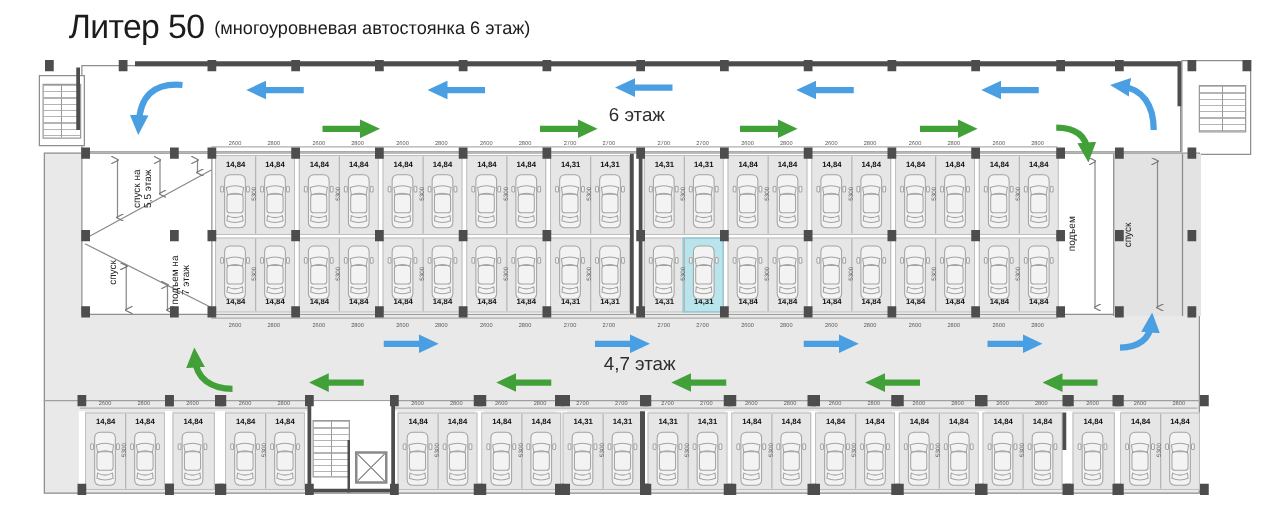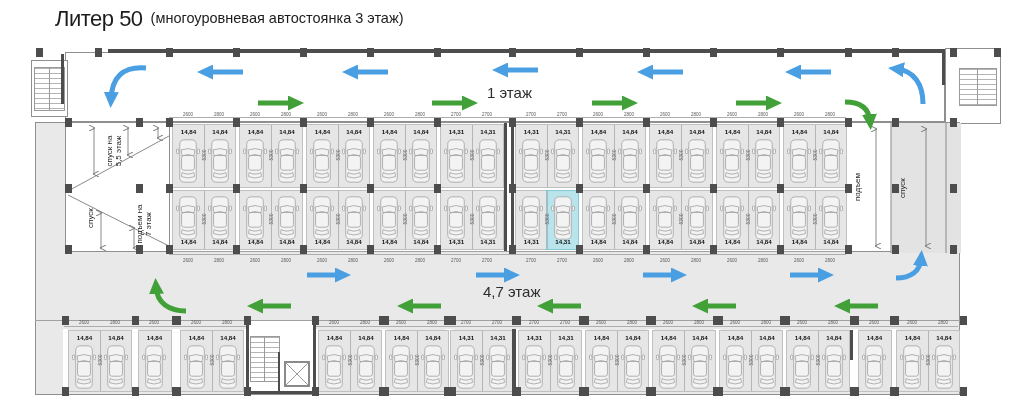--- a/index.html
+++ b/index.html
@@ -1,21 +1,21 @@
 <!DOCTYPE html>
 <html><head>
 <meta charset="utf-8">
 <style>
   html,body{margin:0;padding:0;background:#fff;}
   #plan{position:relative;width:1024px;height:410px;background:#fff;overflow:hidden;
         font-family:"Liberation Sans",sans-serif;}
   .abs{position:absolute;}
   
   .title-row{position:absolute;left:55px;top:6px;white-space:nowrap;color:#1c1c1c;}
-  .title-main{font-size:22px;letter-spacing:-0.5px;}
+  .title-main{font-size:27px;letter-spacing:-0.5px;}
   .title-sub{font-size:14.5px;margin-left:8px;position:relative;top:-3px;}
   
   .rect{position:absolute;box-sizing:border-box;border:1px solid #8f8f8f;}
   .white{background:#fff;} .gray{background:#e9e9e9;}
   
   .floor-label{position:absolute;font-size:15px;color:#2e2e2e;z-index:8;white-space:nowrap;}
   
   .hatch{position:absolute;box-sizing:border-box;border:1px solid #9a9a9a;
     background-image:
       linear-gradient(90deg,transparent calc(50% - .5px),#9a9a9a calc(50% - .5px),#9a9a9a calc(50% + .5px),transparent calc(50% + .5px)),
@@ -49,27 +49,27 @@
   .thin{position:absolute;height:1px;background:#a0a0a0;z-index:1;}
   .overlay{position:absolute;left:0;top:0;z-index:7;pointer-events:none;}
   .rampsvg{position:absolute;left:0;top:0;}
 </style>
 </head>
 <body>
 
 <div id="plan">
 
   <div class="title-row">
-    <span class="title-main">Литер 50</span><span class="title-sub">(многоуровневая автостоянка 3 этаж)</span>
+    <span class="title-main">Литер 50</span><span class="title-sub">(многоуровневая автостоянка 6 этаж)</span>
   </div>
 
   <div class="rect gray" style="left:35px;top:122px;width:925px;height:273px;"></div>
 
   <div class="rect white" style="left:65px;top:52px;width:880px;height:70px;"></div>
-  <span class="floor-label" style="left:487px;top:84px;">1 этаж</span>
+  <span class="floor-label" style="left:487px;top:84px;">6 этаж</span>
 
   <div class="rect white" style="left:31px;top:60px;width:37px;height:57px;">
     <div class="hatch" style="left:2px;top:6px;width:31px;height:44px;"></div>
   </div>
   <div class="rect white" style="left:945px;top:48px;width:56px;height:76px;">
     <div class="hatch" style="left:13px;top:19px;width:38px;height:38px;"></div>
   </div>
 
   <div class="abs" style="left:169px;top:123px;width:678px;height:129px;background:#fff;z-index:1;"></div>
 

